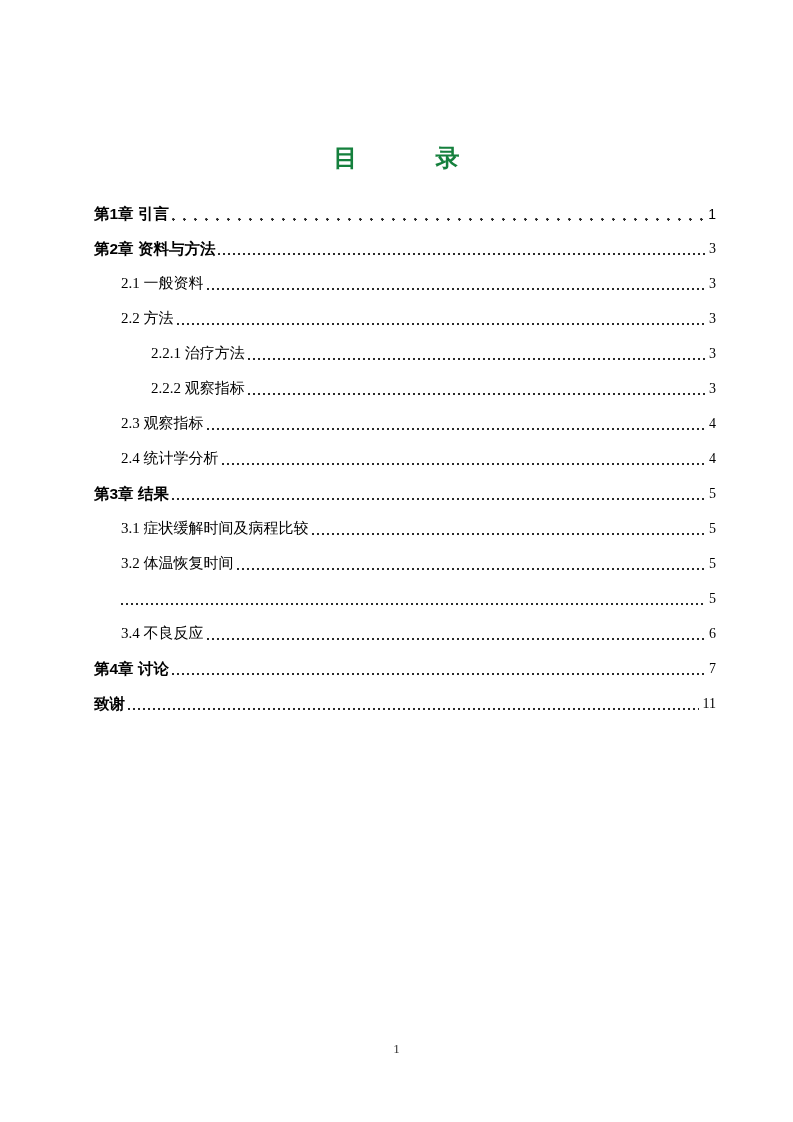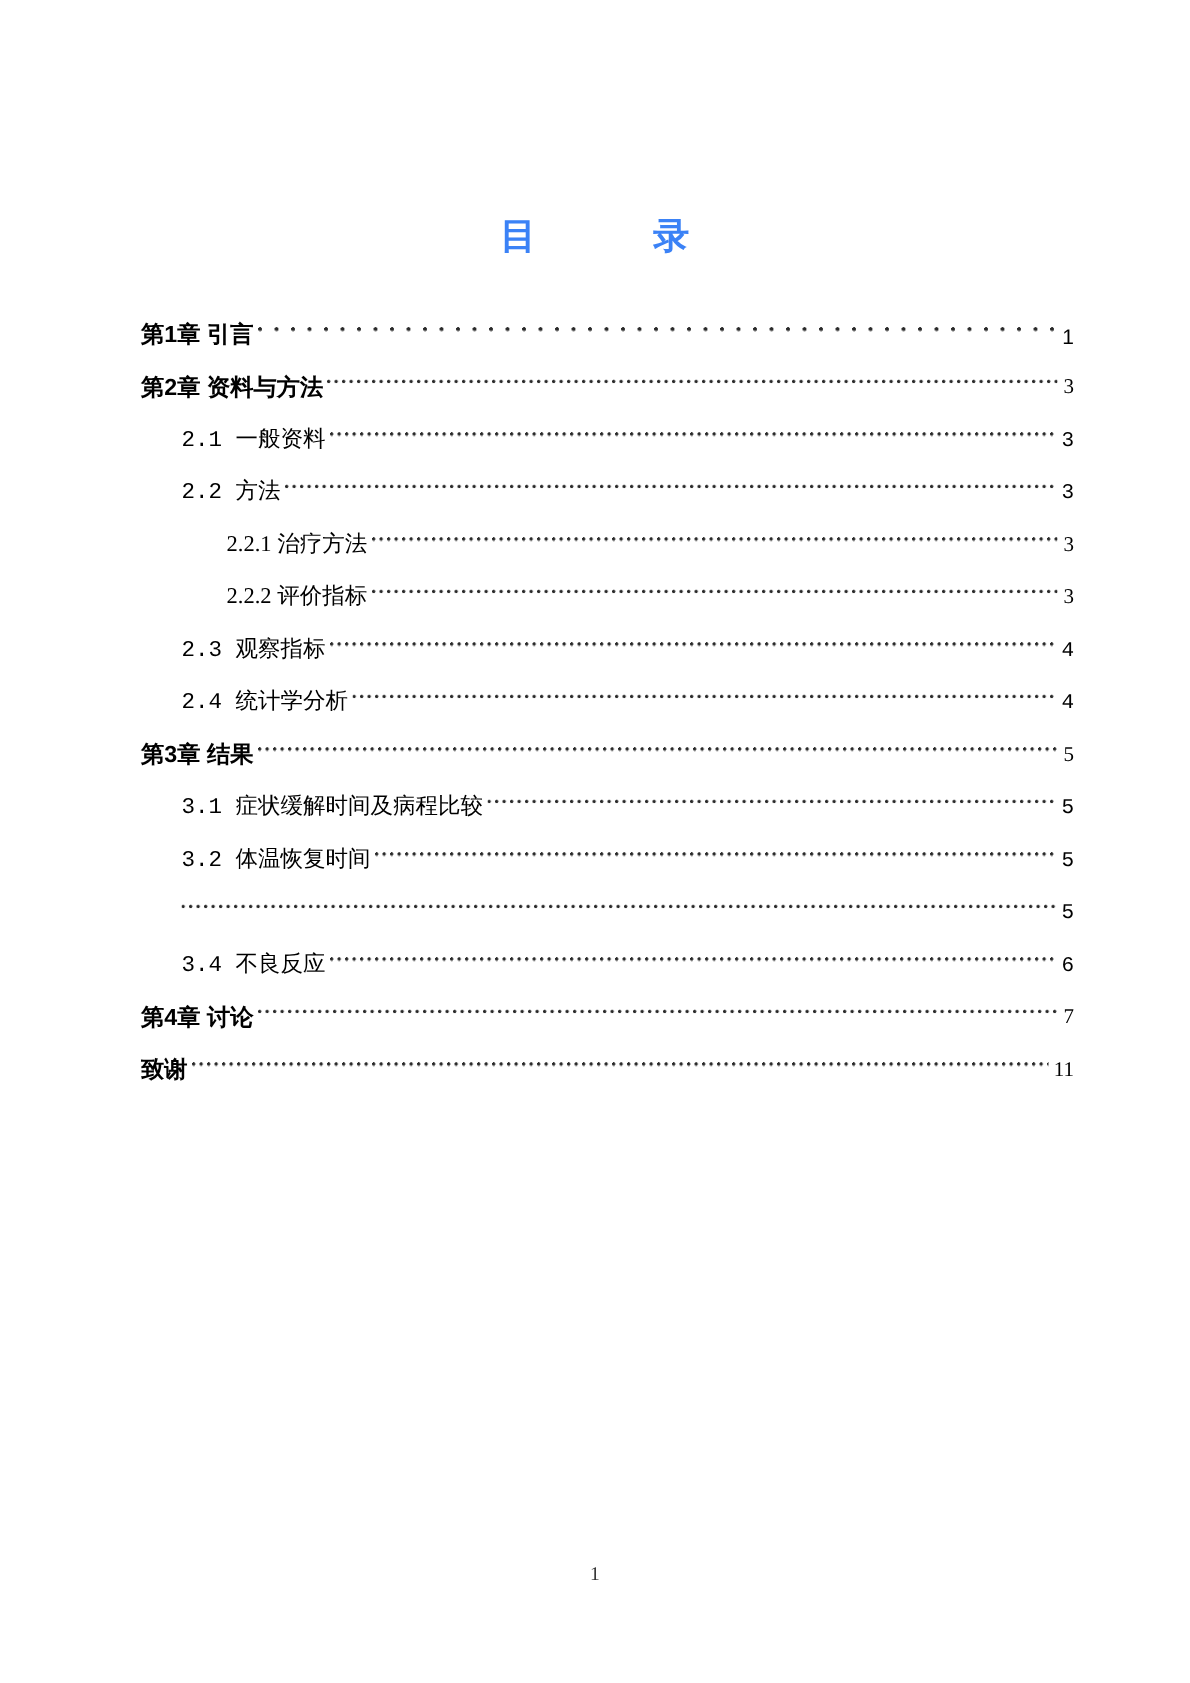--- a/index.html
+++ b/index.html
@@ -23,45 +23,45 @@
     width: 100%;
     margin: 0;
     text-align: center;
     font-family: "Liberation Sans", sans-serif;
     font-weight: 700;
     font-size: 24px;
     line-height: 30px;
     letter-spacing: 78px;
     padding-left: 78px;
     box-sizing: border-box;
-    color: #3b82f6;
+    color: #15803d;
   }
   .toc {
     position: absolute;
     top: 196px;
     left: 94px;
     right: 77px;
   }
   .row {
     height: 35px;
     display: flex;
-    align-items: flex-end;
+    align-items: center;
   }
   .row .label {
     white-space: nowrap;
     font-size: 15px;
     line-height: 1;
     padding-right: 3px;
   }
   .row.lvl0 .label {
     font-family: "Liberation Sans", sans-serif;
     font-weight: 700;
     font-size: 15.5px;
   }
-  .row.lvl1 { padding-left: 27px; font-family: Liberation Mono, monospace; }
+  .row.lvl1 { padding-left: 27px; }
   .row.lvl2 { padding-left: 57px; }
   .leader {
     flex: 1;
     height: 100%;
     background-image: radial-gradient(circle at 1.1px 1.3px, #2a2a2a 1.0px, rgba(0,0,0,0) 1.25px);
     background-size: 5px 3px;
     background-repeat: repeat-x;
     background-position-y: calc(50% + 6px);
   }
   
@@ -119,21 +119,21 @@
     <span class="pagenum">3</span>
   </div>
 
   <div class="row lvl2">
     <span class="label">2.2.1 治疗方法</span>
     <span class="leader"></span>
     <span class="pagenum">3</span>
   </div>
 
   <div class="row lvl2">
-    <span class="label">2.2.2 评价指标</span>
+    <span class="label">2.2.2 观察指标</span>
     <span class="leader"></span>
     <span class="pagenum">3</span>
   </div>
 
   <div class="row lvl1">
     <span class="label">2.3 观察指标</span>
     <span class="leader"></span>
     <span class="pagenum">4</span>
   </div>
 

